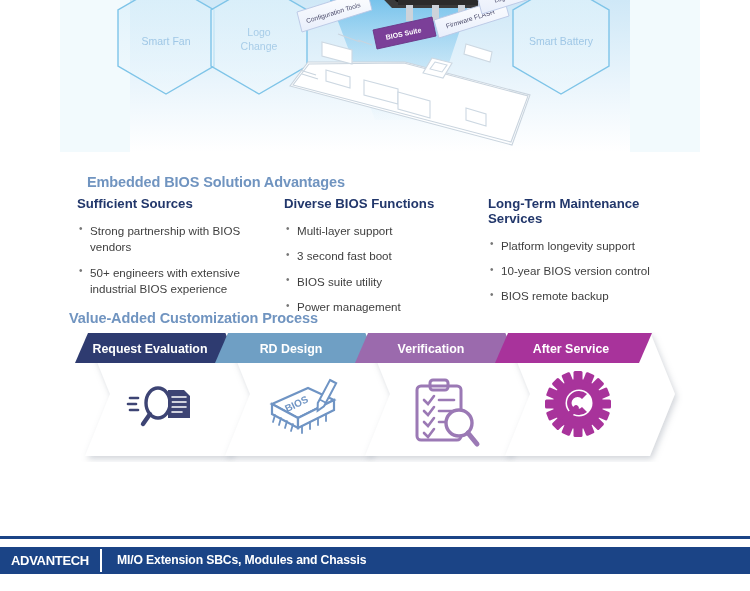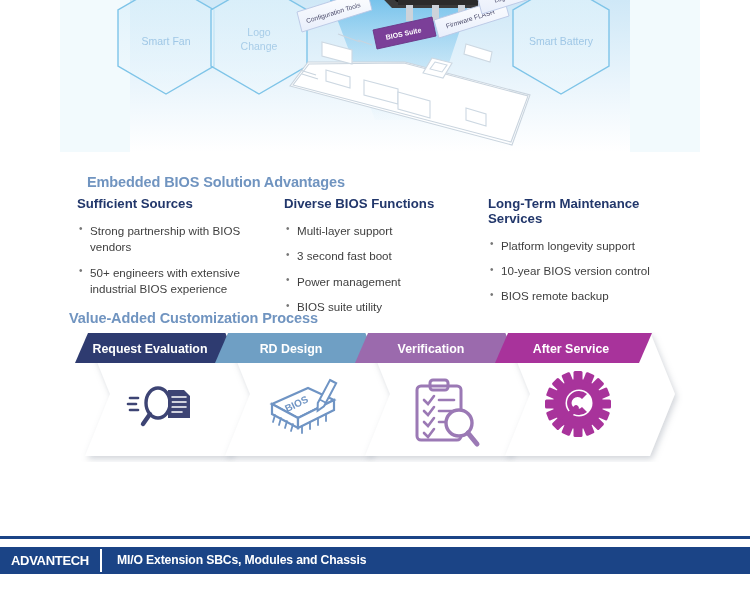--- a/index.html
+++ b/index.html
@@ -252,22 +252,22 @@
     <li>Strong partnership with BIOS vendors</li>
     <li>50+ engineers with extensive industrial BIOS experience</li>
   </ul>
 </div>
 
 <div id="col-functions" class="adv-col">
   <h3>Diverse BIOS Functions</h3>
   <ul>
     <li>Multi-layer support</li>
     <li>3 second fast boot</li>
+    <li>BIOS suite utility</li>
     <li>Power management</li>
-    <li>BIOS suite utility</li>
   </ul>
 </div>
 
 <div id="col-services" class="adv-col">
   <h3>Long-Term Maintenance Services</h3>
   <ul>
     <li>Platform longevity support</li>
     <li>10-year BIOS version control</li>
     <li>BIOS remote backup</li>
   </ul>

